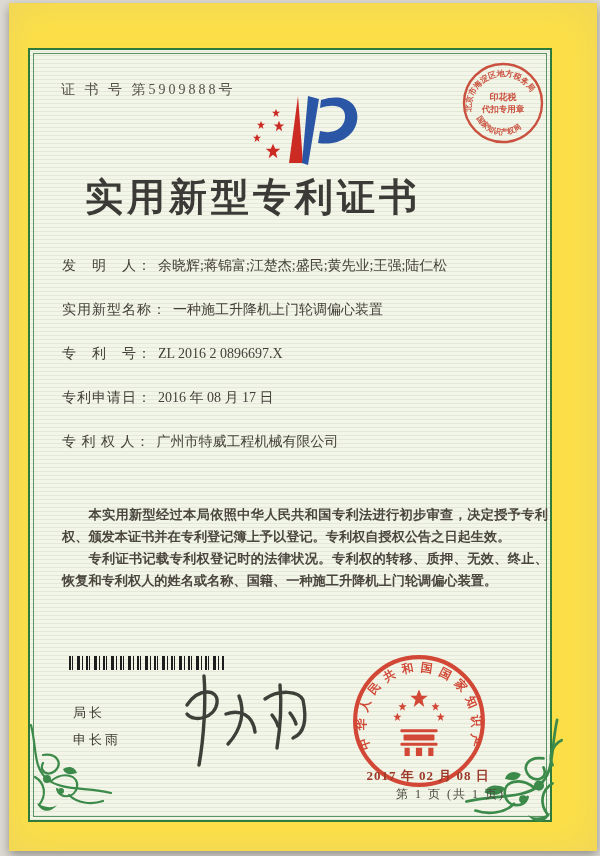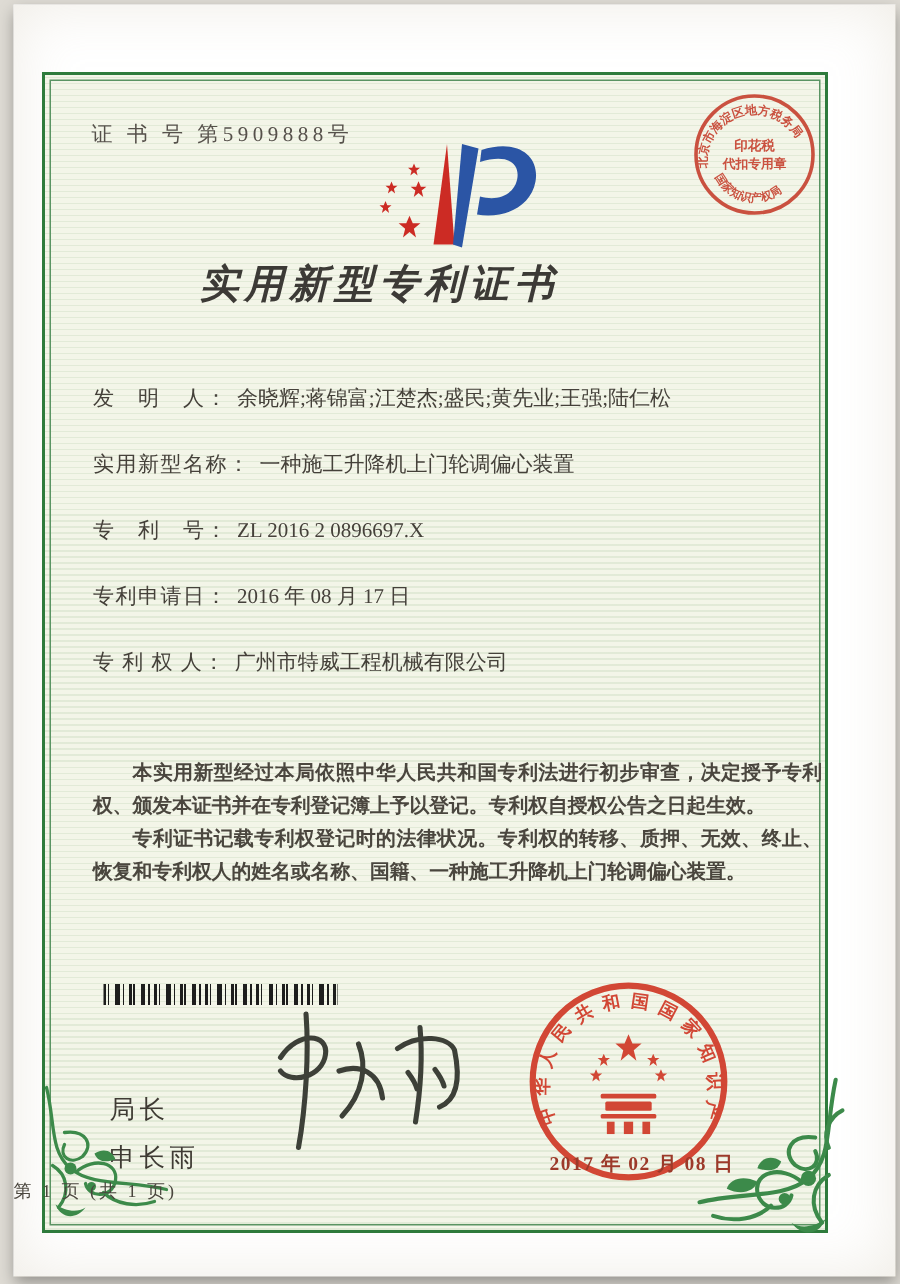--- a/index.html
+++ b/index.html
@@ -4,21 +4,21 @@
 <style>
   html,body{margin:0;padding:0;}
   body{
     width:600px;height:856px;overflow:hidden;
     background:#dedbd4;
     font-family:"Liberation Serif","DejaVu Serif",serif;
     position:relative;
   }
   .paper{
     position:absolute;left:9px;top:3px;width:588px;height:848px;
-    background:#ffffff;
+    background:#fde047;
     box-shadow:0 4px 10px rgba(0,0,0,.35), inset 0 0 40px rgba(190,180,150,.25);
   }
   .frame{
     position:absolute;left:19px;top:45px;width:524px;height:774px;
     border:2px solid #2e7b3c;
     background:
       repeating-linear-gradient(0deg, rgba(110,160,100,.13) 0 1px, rgba(255,255,255,0) 1px 4px),
       #f3f5e8;
     box-sizing:border-box;
   }
@@ -26,57 +26,57 @@
     position:absolute;left:3px;top:3px;right:3px;bottom:3px;
     border:1px solid #5a9463;
   }
   .cert-no{
     position:absolute;left:52px;top:78px;
     font-size:14px;letter-spacing:3px;color:#55504a;
   }
   .logo{position:absolute;left:235px;top:90px;width:116px;height:78px;}
   .title{
     position:absolute;left:0;top:169px;width:488px;text-align:center;
-    font-size:26px;font-weight:bold;color:#3c3a36;letter-spacing:4px;font-style:italic;
+    font-size:38px;font-weight:bold;color:#3c3a36;letter-spacing:4px;
   }
   .fields{position:absolute;left:53px;top:254px;width:486px;}
   .field-row{height:22px;margin-bottom:22px;font-size:14px;color:#45413a;white-space:nowrap;}
   .field-label{letter-spacing:1px;}
   .field-value{margin-left:6px;}
   .paras{
     position:absolute;left:53px;top:501px;width:486px;
     font-size:13.2px;line-height:22px;color:#4a463e;text-align:justify;
   }
   .paras p{margin:0;text-indent:2em;font-weight:bold;}
   .barcode{
     position:absolute;left:60px;top:653px;width:156px;height:14px;
     background:repeating-linear-gradient(90deg,
       #1d1d1d 0 2px, transparent 2px 3px,
       #1d1d1d 3px 4px, transparent 4px 8px,
       #1d1d1d 8px 11px, transparent 11px 13px,
       #1d1d1d 13px 14px, transparent 14px 17px);
   }
   .signatory{
-    position:absolute;left:64px;top:725px;
-    font-size:17px;color:#3f3b34;letter-spacing:3px;
+    position:absolute;left:64px;top:701px;
+    font-size:13px;color:#3f3b34;letter-spacing:3px;
     font-family:Liberation Sans, sans-serif;
   }
   .signatory div{margin-bottom:9px;}
   .signature{position:absolute;left:150px;top:666px;width:165px;height:106px;}
   .seal{position:absolute;left:342px;top:650px;width:136px;height:136px;opacity:.93;}
   .seal-date{
     position:absolute;left:344px;top:764px;width:150px;text-align:center;
     font-size:13px;font-weight:bold;color:#9c3a2a;letter-spacing:1px;
   }
   .tax-stamp{position:absolute;left:452px;top:58px;width:84px;height:84px;opacity:.9;}
   .ornament{position:absolute;width:104px;height:104px;}
   .orn-bl{left:8px;top:712px;}
   .orn-br{left:446px;top:710px;transform:scaleX(-1);width:118px;height:118px;}
   .footer{
-    position:absolute;left:0;top:783px;width:496px;text-align:left;
+    position:absolute;left:0;top:783px;width:496px;text-align:right;
     font-size:12px;color:#4a463e;letter-spacing:2px;
   }
 </style>
 </head>
 <body>
 
 <div class="paper">
 
   <div class="frame">
     <div class="frame-inner"></div>

